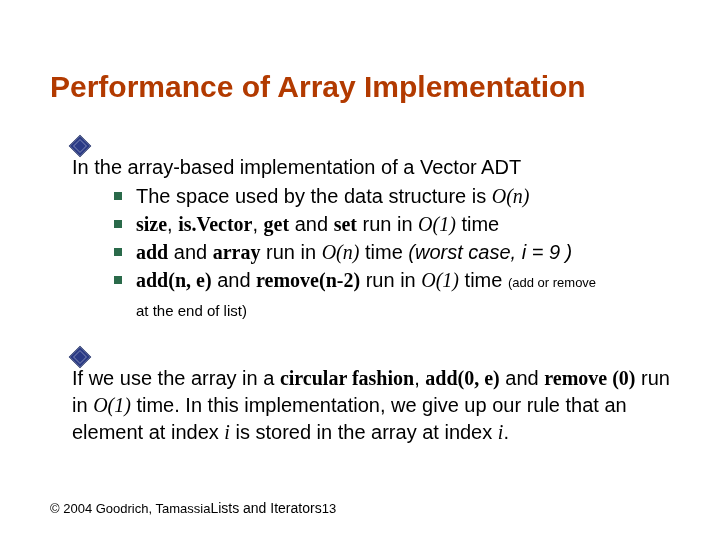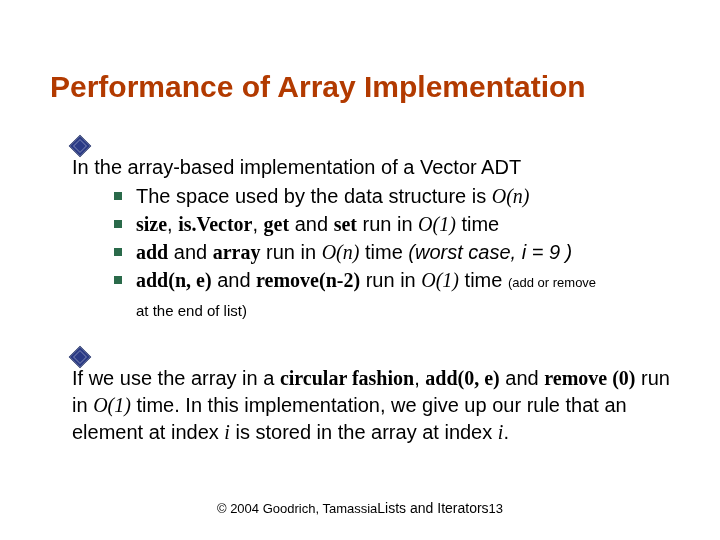--- a/index.html
+++ b/index.html
@@ -84,21 +84,21 @@
   .ital { font-style: italic; }
   .bital { font-weight: bold; }
   .footer {
     position: absolute;
     bottom: 24px;
     left: 0;
     width: 720px;
     padding: 0 50px;
     box-sizing: border-box;
     display: flex;
-    justify-content: center;
+    justify-content: flex-start;
     align-items: flex-end;
     font-size: 13px;
     font-family: Verdana, Geneva, sans-serif;
   }
   .footer .center { font-size: 14px; }
 </style>
 </head>
 <body>
 
 <div class="slide">

